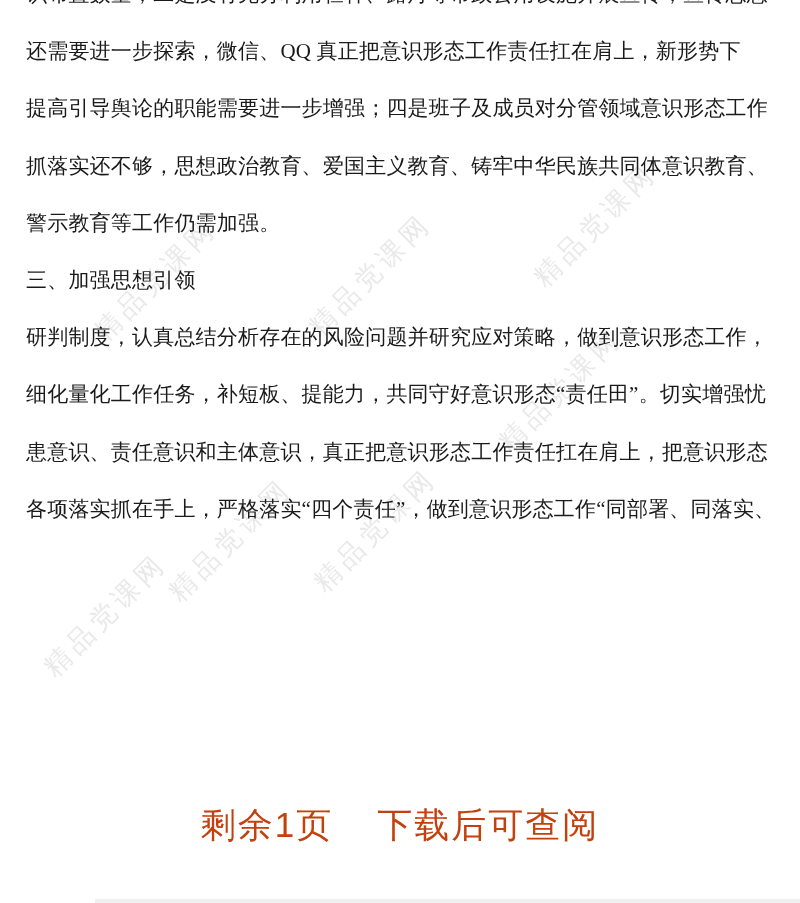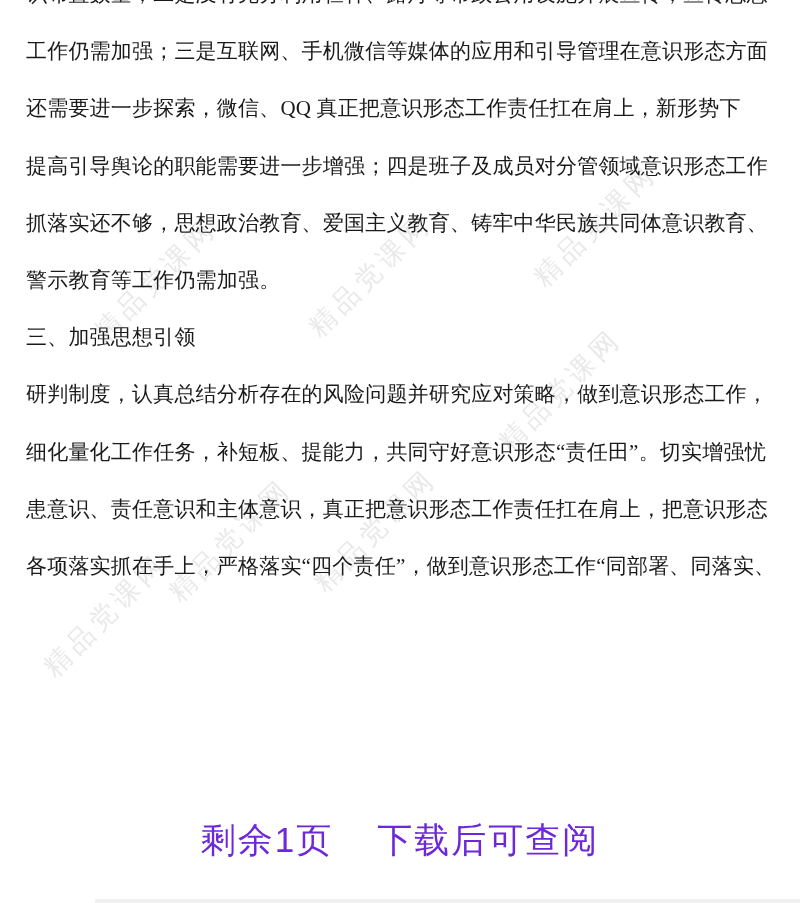--- a/index.html
+++ b/index.html
@@ -82,31 +82,30 @@
       <div class="watermark" style="left: 370px; top: 275px; color: rgb(233, 233, 233);">精品党课网</div>
       <div class="watermark" style="left: 595px; top: 225px; color: rgb(233, 233, 233);">精品党课网</div>
       <div class="watermark" style="left: 560px; top: 390px; color: rgb(233, 233, 233);">精品党课网</div>
       <div class="watermark" style="left: 230px; top: 540px; color: rgb(233, 233, 233);">精品党课网</div>
       <div class="watermark" style="left: 105px; top: 615px; color: rgb(233, 233, 233);">精品党课网</div>
       <div class="watermark" style="left: 375px; top: 530px; color: rgb(233, 233, 233);">精品党课网</div>
     </div>
 
   <div class="doc-body" style="color: rgb(26, 26, 26);">
     <div class="doc-line">识布置数量；二是没有充分利用栏杆、路灯等市政公用设施开展宣传，宣传思想</div>
-    <div class="doc-line">工作仍需加强；三是互联网、手机微信等媒体的应用和引导管理在意识形态方面</div>
     <div class="doc-line">还需要进一步探索，微信、QQ 真正把意识形态工作责任扛在肩上，新形势下</div>
     <div class="doc-line">提高引导舆论的职能需要进一步增强；四是班子及成员对分管领域意识形态工作</div>
     <div class="doc-line">抓落实还不够，思想政治教育、爱国主义教育、铸牢中华民族共同体意识教育、</div>
     <div class="doc-line">警示教育等工作仍需加强。</div>
     <div class="doc-line">三、加强思想引领</div>
     <div class="doc-line">研判制度，认真总结分析存在的风险问题并研究应对策略，做到意识形态工作，</div>
     <div class="doc-line">细化量化工作任务，补短板、提能力，共同守好意识形态“责任田”。切实增强忧</div>
     <div class="doc-line">患意识、责任意识和主体意识，真正把意识形态工作责任扛在肩上，把意识形态</div>
     <div class="doc-line">各项落实抓在手上，严格落实“四个责任”，做到意识形态工作“同部署、同落实、</div>
   </div>
 
-  <div class="footer-notice" style="color: #6d28d9; margin-top: 15px;">
+  <div class="footer-notice" style="color: #c2410c;">
     <span>剩余1页</span><span class="gap"></span><span>下载后可查阅</span>
   </div>
 
   <div class="bottom-divider"></div>
 
 </div>
 
 </body></html>

